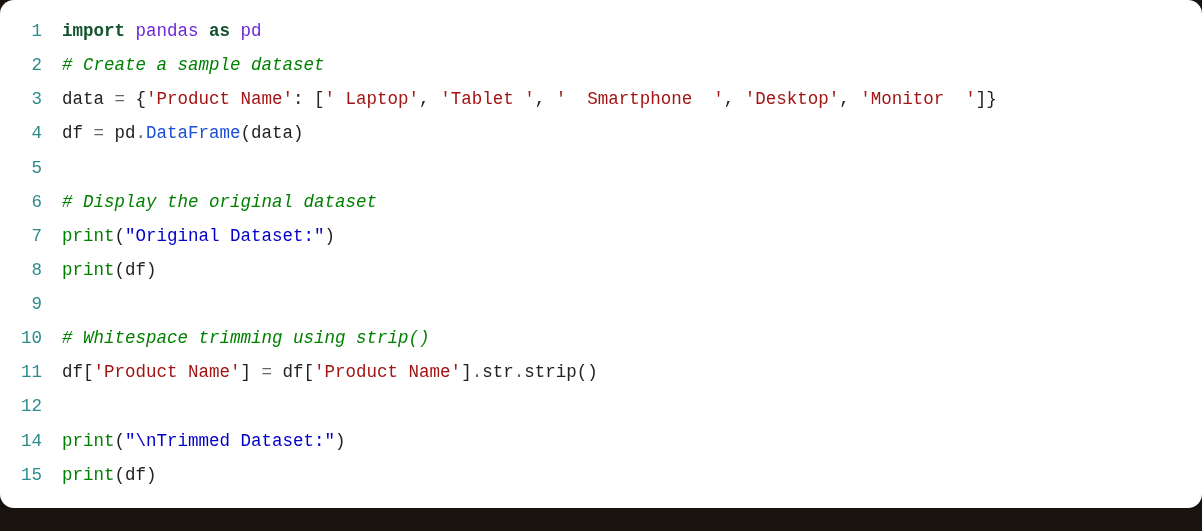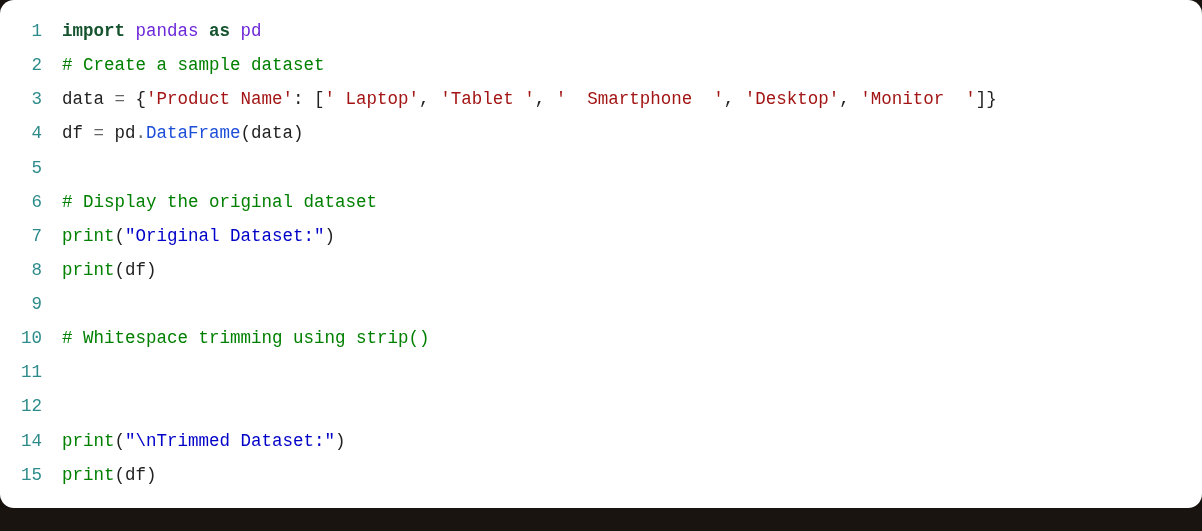--- a/index.html
+++ b/index.html
@@ -32,21 +32,21 @@
     min-width: 24px;
     margin-right: 20px;
     user-select: none;
     font-weight: 400;
   }
   .code {
     color: #222;
   }
   .kw { color: #14532d; font-weight: 700; } 
   .mod { color: #6d28d9; } 
-  .cmt { color: #008000; } 
+  .cmt { color: #008000; font-style: italic; } 
   .name { color: #222; }
   .op { color: #666; }
   .str { color: #a31515; } 
   .builtin { color: #008000; } 
   .attr { color: #1d4ed8; } 
   .strblue { color: #0000c8; }
 </style>
 </head>
 <body>
 
@@ -97,20 +97,21 @@
     <span class="code"></span>
   </div>
 
   <div class="line">
     <span class="lineno">10</span>
     <span class="code"><span class="cmt"># Whitespace trimming using strip()</span></span>
   </div>
 
   <div class="line">
     <span class="lineno">11</span>
+    <span class="code"><span class="name">df[</span><span class="str">'Product Name'</span><span class="name">] </span><span class="op">=</span><span class="name"> df[</span><span class="str">'Product Name'</span><span class="name">]</span><span class="op">.</span><span class="name">str</span><span class="op">.</span><span class="name">strip()</span></span>
   </div>
 
   <div class="line">
     <span class="lineno">12</span>
     <span class="code"></span>
   </div>
 
 
   <div class="line">
     <span class="lineno">14</span>

